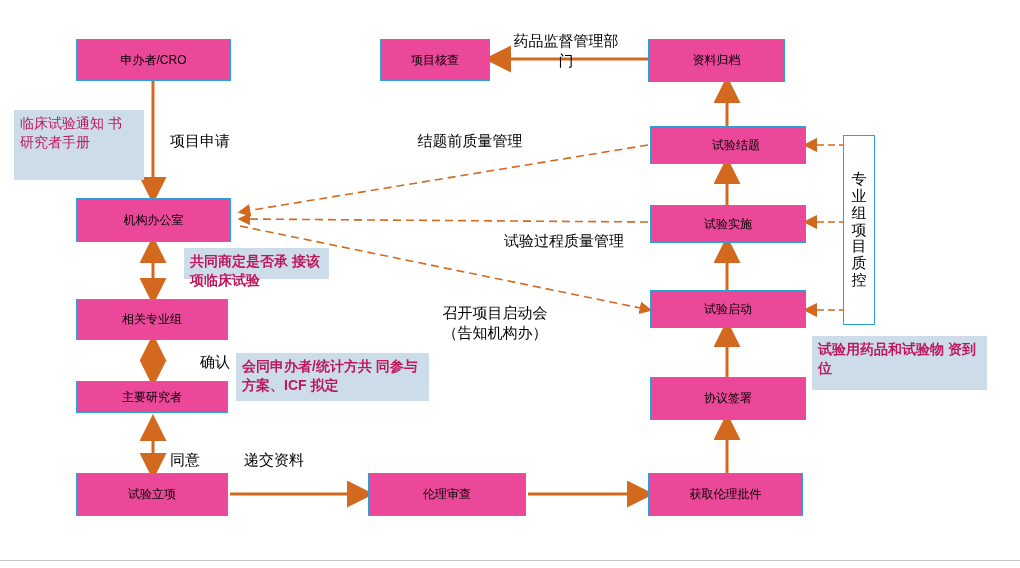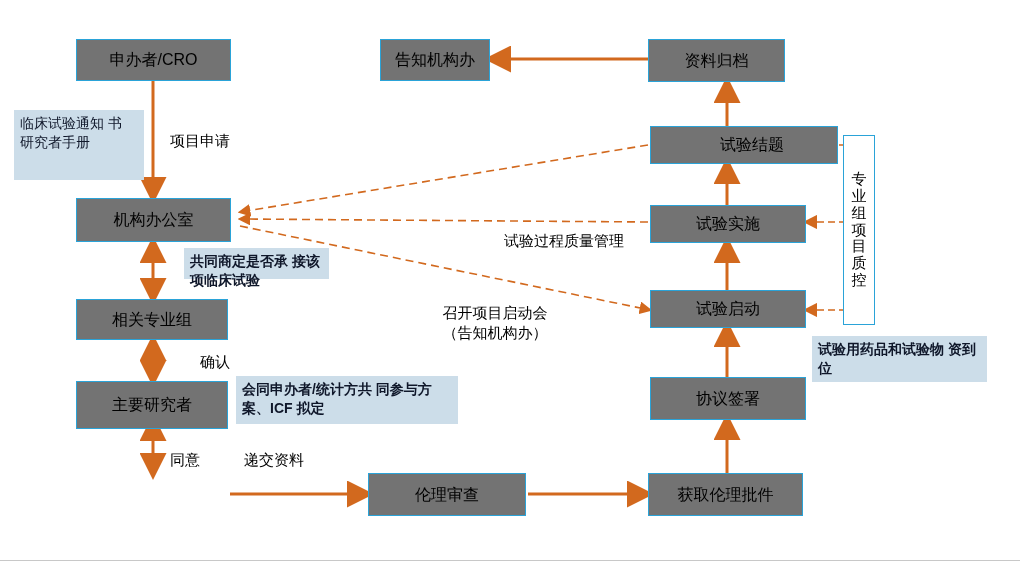--- a/index.html
+++ b/index.html
@@ -14,34 +14,34 @@
     position: relative;
     width: 1020px;
     height: 568px;
     background: #ffffff;
     overflow: hidden;
   }
   .node {
     position: absolute;
     box-sizing: border-box;
     border: 1.5px solid #2aa3d8;
-    background: #737373;
+    background: #ec4899;
     color: #000000;
-    font-size: 16px;
+    font-size: 12px;
     display: flex;
     align-items: center;
     justify-content: center;
     text-align: center;
     line-height: 1.2;
   }
   .callout {
     position: absolute;
     box-sizing: border-box;
     background: #ccdde9;
-    color: #0f172a;
+    color: #be185d;
     font-size: 14px;
     line-height: 1.35;
     padding: 4px 6px;
     text-align: left;
   }
   .callout.bold {
     font-weight: bold;
   }
   .label {
     position: absolute;
@@ -135,81 +135,87 @@
 
     <line x1="806" y1="145" x2="845" y2="145" stroke="#d2691e" stroke-width="1.6" stroke-dasharray="7,4" marker-start="url(#arrowStart)"></line>
     <line x1="806" y1="222" x2="845" y2="222" stroke="#d2691e" stroke-width="1.6" stroke-dasharray="7,4" marker-start="url(#arrowStart)"></line>
     <line x1="806" y1="310" x2="845" y2="310" stroke="#d2691e" stroke-width="1.6" stroke-dasharray="7,4" marker-start="url(#arrowStart)"></line>
   </svg>
 
   <div class="node" style="left:76px; top:39px; width:155px; height:42px;">
     <span>申办者/CRO</span>
   </div>
   <div class="node" style="left:380px; top:39px; width:110px; height:42px;">
-    <span>告知机构办</span>
+    <span>项目核查</span>
   </div>
   <div class="node" style="left:648px; top:39px; width:137px; height:43px;">
     <span>资料归档</span>
   </div>
 
   <div class="node" style="left:76px; top:198px; width:155px; height:44px;">
     <span>机构办公室</span>
   </div>
-  <div class="node" style="left:650px; top:126px; width:188px; height:38px;padding-left:16px;">
+  <div class="node" style="left:650px; top:126px; width:156px; height:38px;padding-left:16px;">
     <span>试验结题</span>
   </div>
   <div class="node" style="left:76px; top:299px; width:152px; height:41px;">
     <span>相关专业组</span>
   </div>
 
   <div class="node" style="left:650px; top:205px; width:156px; height:38px;">
     <span>试验实施</span>
   </div>
   <div class="node" style="left:650px; top:290px; width:156px; height:38px;">
     <span>试验启动</span>
   </div>
 
-  <div class="node" style="left:76px; top:381px; width:152px; height:48px;">
+  <div class="node" style="left:76px; top:381px; width:152px; height:32px;">
     <span>主要研究者</span>
   </div>
   <div class="node" style="left:650px; top:377px; width:156px; height:43px;">
     <span>协议签署</span>
   </div>
 
+  <div class="node" style="left:76px; top:473px; width:152px; height:43px;">
+    <span>试验立项</span>
+  </div>
   <div class="node" style="left:368px; top:473px; width:158px; height:43px;">
     <span>伦理审查</span>
   </div>
   <div class="node" style="left:648px; top:473px; width:155px; height:43px;">
     <span>获取伦理批件</span>
   </div>
 
   <div class="vlabel" style="left:843px; top:135px; width:32px; height:190px;">
     <div>
       <span>专</span>
       <span>业</span>
       <span>组</span>
       <span>项</span>
       <span>目</span>
       <span>质</span>
       <span>控</span>
     </div>
   </div>
 
+  <div class="label" style="left:496px; top:31px; width:140px;">药品监督管理部
+门</div>
   <div class="label" style="left:170px; top:131px; width:90px; text-align:left;">项目申请</div>
+  <div class="label" style="left:390px; top:131px; width:160px;">结题前质量管理</div>
   <div class="label" style="left:484px; top:231px; width:160px;">试验过程质量管理</div>
   <div class="label" style="left:400px; top:303px; width:190px;">召开项目启动会
 （告知机构办）</div>
   <div class="label" style="left:168px; top:352px; width:60px; text-align:left;margin-left:32px;">确认</div>
   <div class="label" style="left:170px; top:450px; width:60px; text-align:left;">同意</div>
   <div class="label" style="left:244px; top:450px; width:110px; text-align:left;">递交资料</div>
 
   <div class="callout" style="left:14px; top:110px; width:130px; height:70px;">临床试验通知
 书
 研究者手册</div>
   <div class="callout bold" style="left:184px; top:248px; width:145px; height:31px;">共同商定是否承
 接该项临床试验</div>
-  <div class="callout bold" style="left:236px; top:376px; width:222px; height:48px;">会同申办者/统计方共
+  <div class="callout bold" style="left:236px; top:353px; width:193px; height:48px;">会同申办者/统计方共
 同参与方案、ICF 拟定</div>
-  <div class="callout bold" style="left:812px; top:336px; width:175px; height:46px;">试验用药品和试验物
+  <div class="callout bold" style="left:812px; top:336px; width:175px; height:54px;">试验用药品和试验物
 资到位</div>
 
   <div class="bottomline"></div>
 </div>
 
 </body></html>

